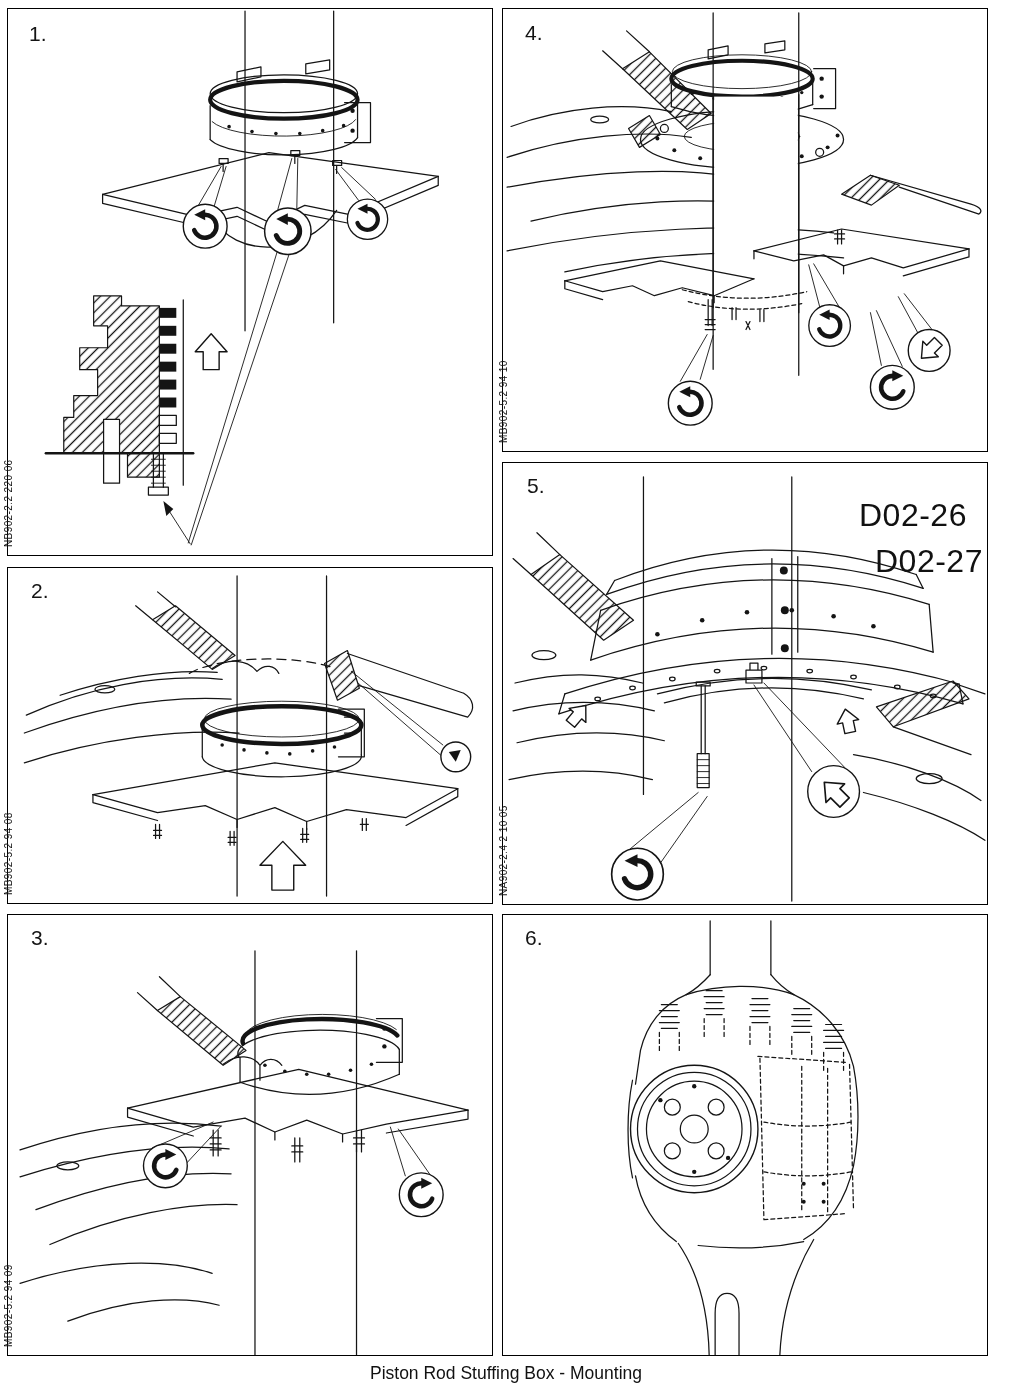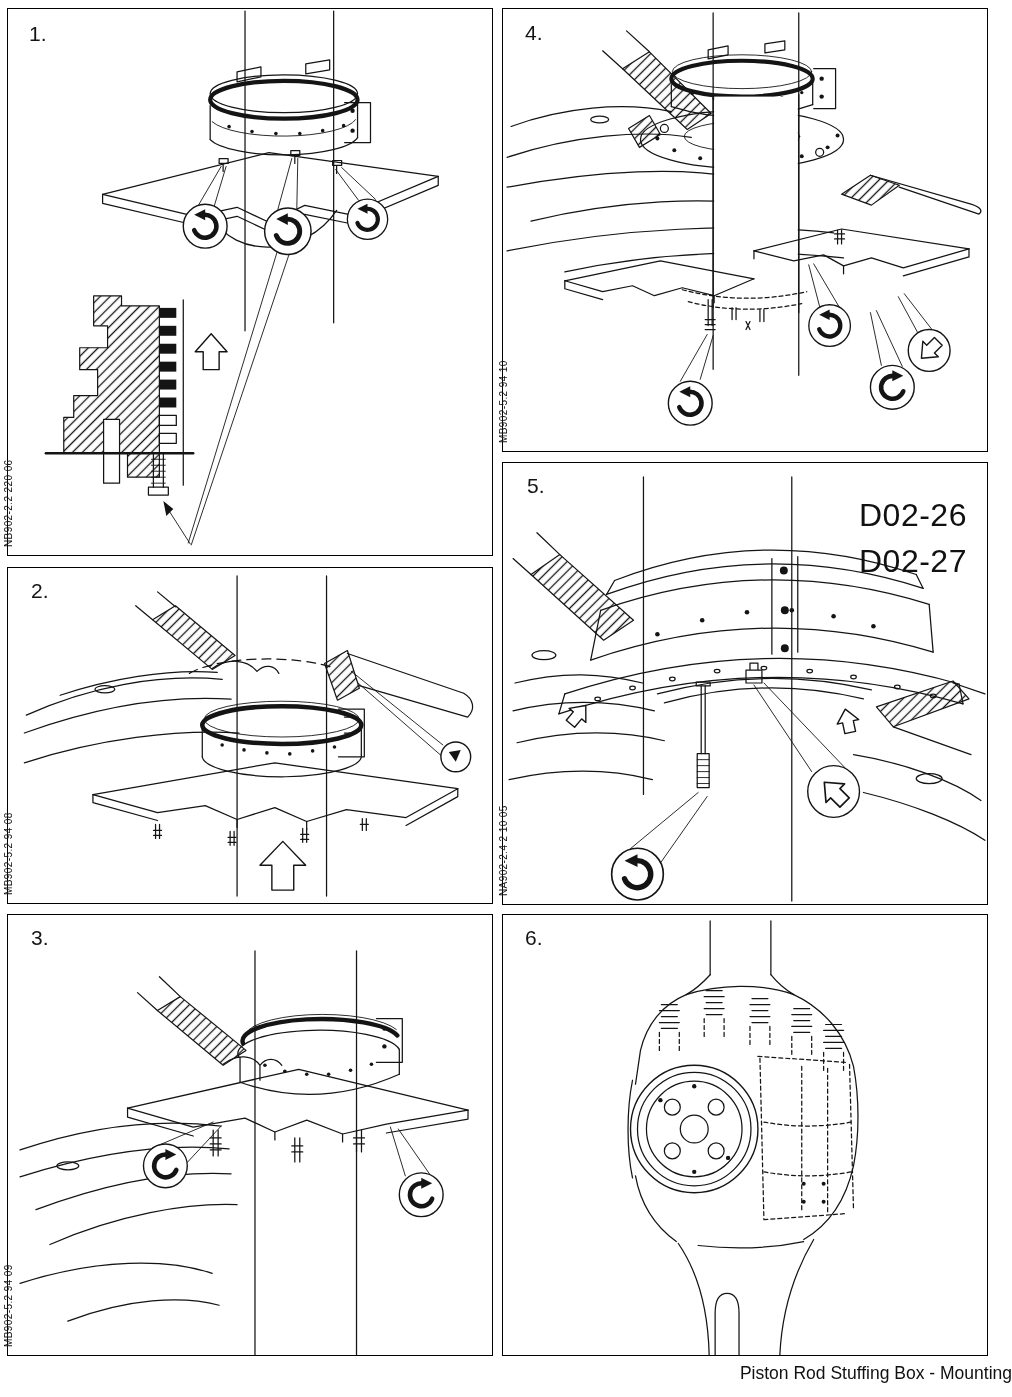--- a/index.html
+++ b/index.html
@@ -10,21 +10,21 @@
     overflow:hidden;
   }
   .panel { position:absolute; border:1.6px solid #000; background:#fff; }
   .panel-num { position:absolute; font-size:21px; color:#141414; z-index:3; }
   .ref-code {
     position:absolute; left:6px; bottom:8px; font-size:10px; letter-spacing:0.4px;
     white-space:nowrap; transform-origin:0 100%; transform:rotate(-90deg); z-index:3;
   }
   .illus { position:absolute; left:0; top:0; width:100%; height:100%; }
   .d02 { position:absolute; font-size:32px; color:#111; letter-spacing:0.5px; z-index:3; }
-  .footer { position:absolute; left:0; right:0; top:1363px; text-align:right; font-size:17.5px; color:#111; }
+  .footer { position:absolute; left:0; right:0; top:1363px; text-align:center; font-size:17.5px; color:#111; }
   svg { stroke-linecap:round; stroke-linejoin:round; }
   .ln  { fill:none; stroke:#141414; stroke-width:1.25px; }
   .thin{ stroke-width:0.9px; }
   .fb  { fill:#141414; stroke:none; }
   .fw  { fill:#ffffff; stroke:#141414; stroke-width:1.4px; }
   .hat { fill:url(#hp); stroke:#141414; stroke-width:1.2px; }
   .dash  { stroke-dasharray:9 6; }
   .dash2 { stroke-dasharray:4 3; }
 </style>
 </head>
@@ -344,21 +344,21 @@
             <use href="#sym-harrow"></use>
           </g>
       </g>
     </svg>
   </section>
 
   <section class="panel" style="left:502px;top:462px;width:486px;height:443px">
     <div class="panel-num" style="left:24px;top:11px">5.</div>
     <div class="ref-code">NA902-2.4 2 10 05</div>
     <div class="d02" style="left:356px;top:34px">D02-26</div>
-    <div class="d02" style="left:356px;top:80px">D02-27</div>
+    <div class="d02" style="left:372px;top:80px">D02-27</div>
     <svg class="illus" viewBox="0 0 486 443">
       <g class="ln">
           <path d="M141,14 V333 M290,14 V440"></path>
         </g>
       <path class="hat" d="M28,112 L57,92 L131,158 L101,178 Z"></path>
       <g class="ln">
           <path d="M57,92 L34,70 M28,112 L10,96"></path>
         </g>
       <g class="ln">
         <path d="M112,118 Q262,60 415,112"></path>

